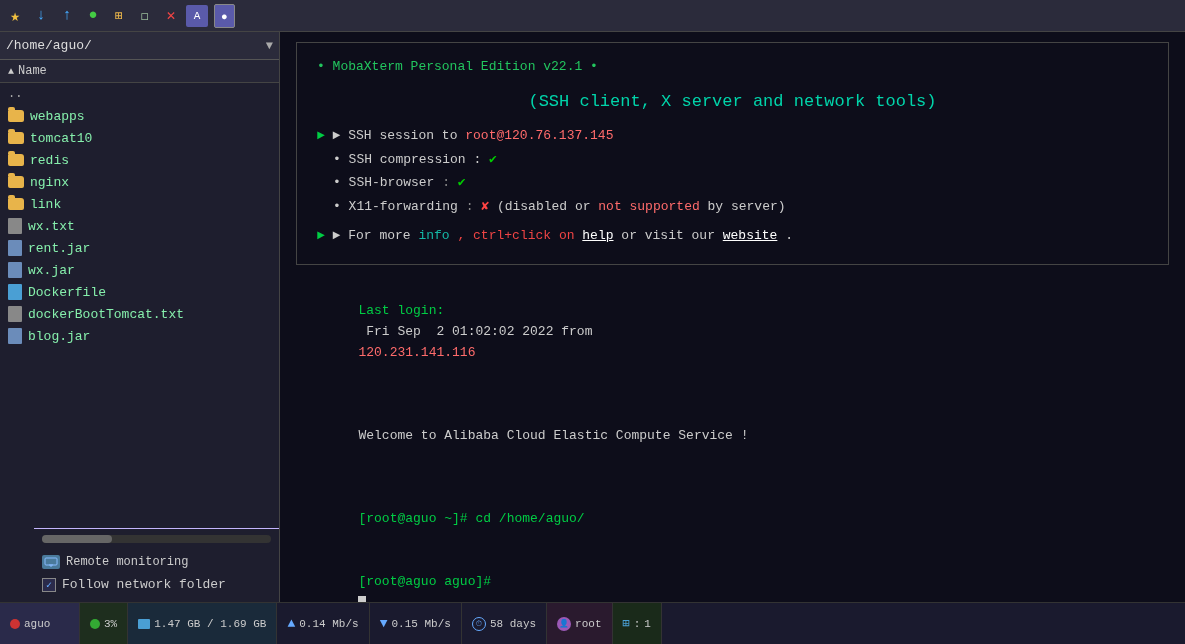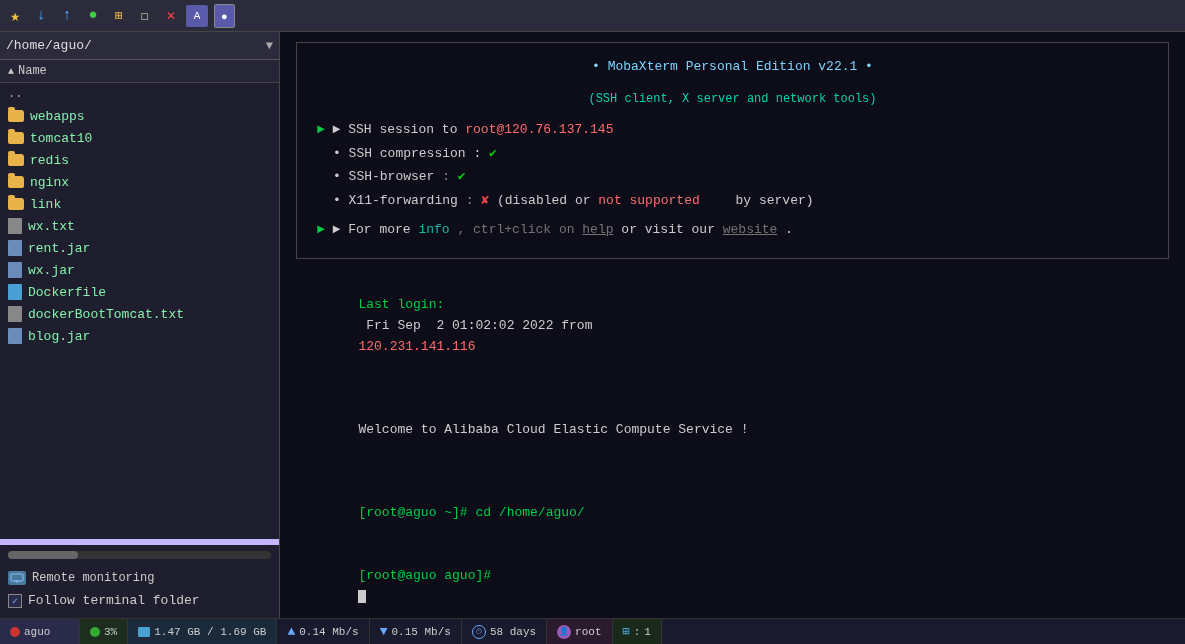--- a/index.html
+++ b/index.html
@@ -136,22 +136,23 @@
     .file-icon-docker {
       width: 14px;
       height: 16px;
       background: #4a9fd4;
       border-radius: 1px;
       flex-shrink: 0;
     }
 
     .sidebar-bottom {
       background: #1e1e2e;
-      border-top: 6px solid #c4b5fd;
+      border-top: 1px solid #c4b5fd;
       padding: 6px 8px;
+      margin-left: 34px;
     }
     .scrollbar-area {
       height: 8px;
       background: #333;
       border-radius: 4px;
       margin-bottom: 8px;
     }
     .scrollbar-thumb {
       width: 70px;
       height: 8px;
@@ -217,22 +218,22 @@
     }
 
     
     .welcome-box {
       border: 1px solid #444;
       padding: 14px 20px;
       margin-bottom: 16px;
       background: #0d0d1a;
     }
     .welcome-title {
-      color: #7dd3fc;
-      text-align: center;
+      color: #22c55e;
+      text-align: left;
       margin-bottom: 12px;
       font-size: 13px;
     }
     .welcome-line {
       color: #ccc;
       font-size: 13px;
       margin-bottom: 4px;
     }
     .ssh-host {
       color: #ff6b6b;
@@ -243,42 +244,42 @@
     .cross-red {
       color: #ff4444;
     }
     .disabled-text {
       color: #ff6b6b;
     }
     .info-cyan {
       color: #14b8a6;
     }
     .link-underline {
-      color: #737373;
+      color: #ffffff;
       text-decoration: underline;
     }
 
     
     .term-line {
       color: #ccc;
       font-size: 13px;
       line-height: 1.6;
       white-space: pre;
     }
     .cursor {
       display: inline-block;
       width: 8px;
       height: 13px;
       background: #ccc;
       vertical-align: text-bottom;
     }
 
     
     .statusbar {
-      height: 26px;
+      height: 42px;
       background: #1a1a2e;
       border-top: 1px solid #333;
       display: flex;
       align-items: stretch;
       flex-shrink: 0;
     }
     .status-segment {
       display: flex;
       align-items: center;
       gap: 4px;
@@ -430,34 +431,34 @@
             <line x1="5" y1="8" x2="9" y2="8" stroke="#8bf" stroke-width="1"></line>
             <line x1="7" y1="8" x2="7" y2="10" stroke="#8bf" stroke-width="1"></line>
           </svg>
         </div>
         <span>Remote monitoring</span>
       </div>
       <div class="follow-terminal">
         <div class="checkbox-icon">
           <span class="checkbox-check">✓</span>
         </div>
-        <span>Follow terminal folder</span>
+        <span>Follow network folder</span>
       </div>
     </div>
   </div>
 
   <div class="terminal-area">
     <div class="terminal-content">
 
       <div class="welcome-box">
         <div class="welcome-title">
           <span>• MobaXterm Personal Edition v22.1 •</span>
         </div>
         <div style="text-align:center;margin-bottom:12px;">
-          <span style="color:#00d4aa;font-size:12px;">(SSH client, X server and network tools)</span>
+          <span style="color:#00d4aa;font-size:17px;">(SSH client, X server and network tools)</span>
         </div>
 
         <div class="welcome-line">
           <span style="color:#00cc44;">► </span>
           <span>► SSH session to </span>
           <span class="ssh-host">root@120.76.137.145</span>
         </div>
         <div class="welcome-line" style="padding-left:16px;">
           <span>• SSH compression :</span>
           <span style="color:#888;"> </span>
@@ -467,28 +468,28 @@
           <span>• SSH-browser</span>
           <span style="color:#888;">      : </span>
           <span class="check-green">✔</span>
         </div>
         <div class="welcome-line" style="padding-left:16px;">
           <span>• X11-forwarding</span>
           <span style="color:#888;"> : </span>
           <span class="cross-red">✘</span>
           <span style="color:#ccc;">(disabled or </span>
           <span class="disabled-text">not supported</span>
-          <span style="color:#ccc;margin-left:28px;"> by server)</span>
+          <span style="color:#ccc;"> by server)</span>
         </div>
 
         <div class="welcome-line" style="margin-top:10px;">
           <span style="color:#00cc44;">► </span>
           <span style="color:#ccc;">► For more </span>
           <span class="info-cyan">info</span>
-          <span style="color:#737373;margin-top:21px;">, ctrl+click on </span>
+          <span style="color:#ef4444;margin-top:21px;">, ctrl+click on </span>
           <span class="link-underline">help</span>
           <span style="color:#ccc;"> or visit our </span>
           <span class="link-underline">website</span>
           <span style="color:#ccc;">.</span>
         </div>
       </div>
 
       <div class="term-line">
         <span style="color:#00cc44;">Last login:</span>
         <span style="color:#ccc;"> Fri Sep  2 01:02:02 2022 from </span>

